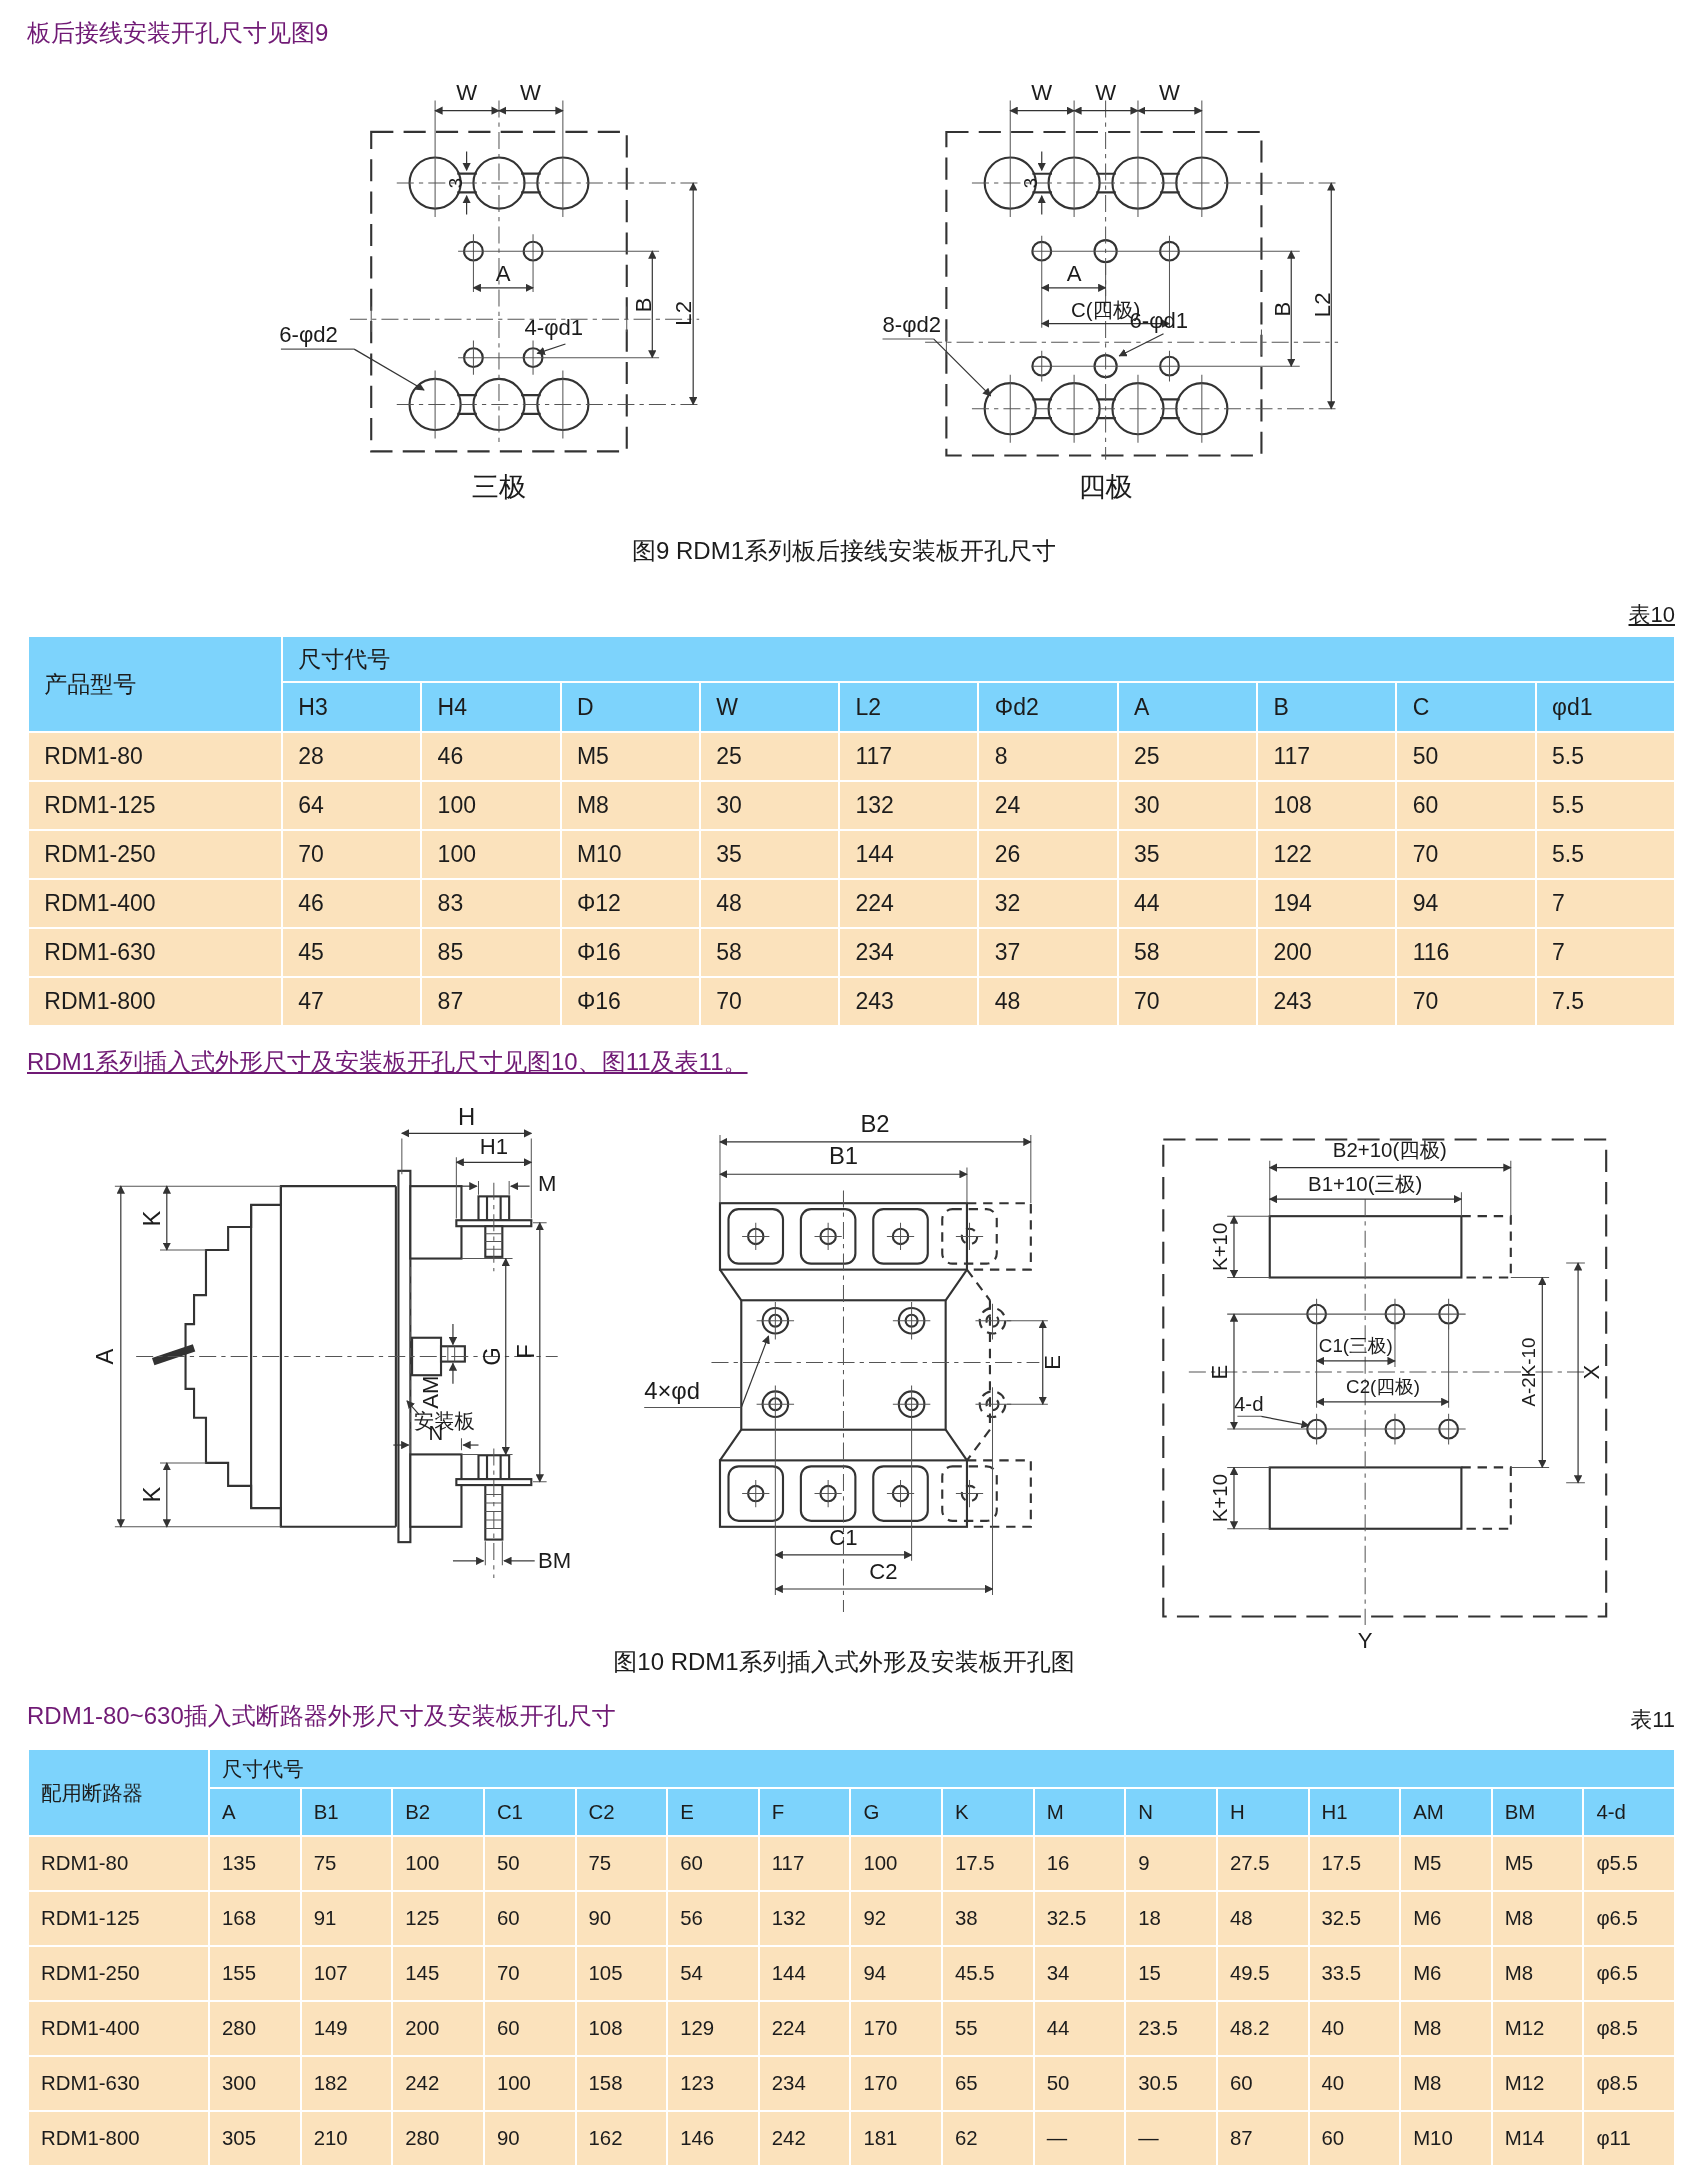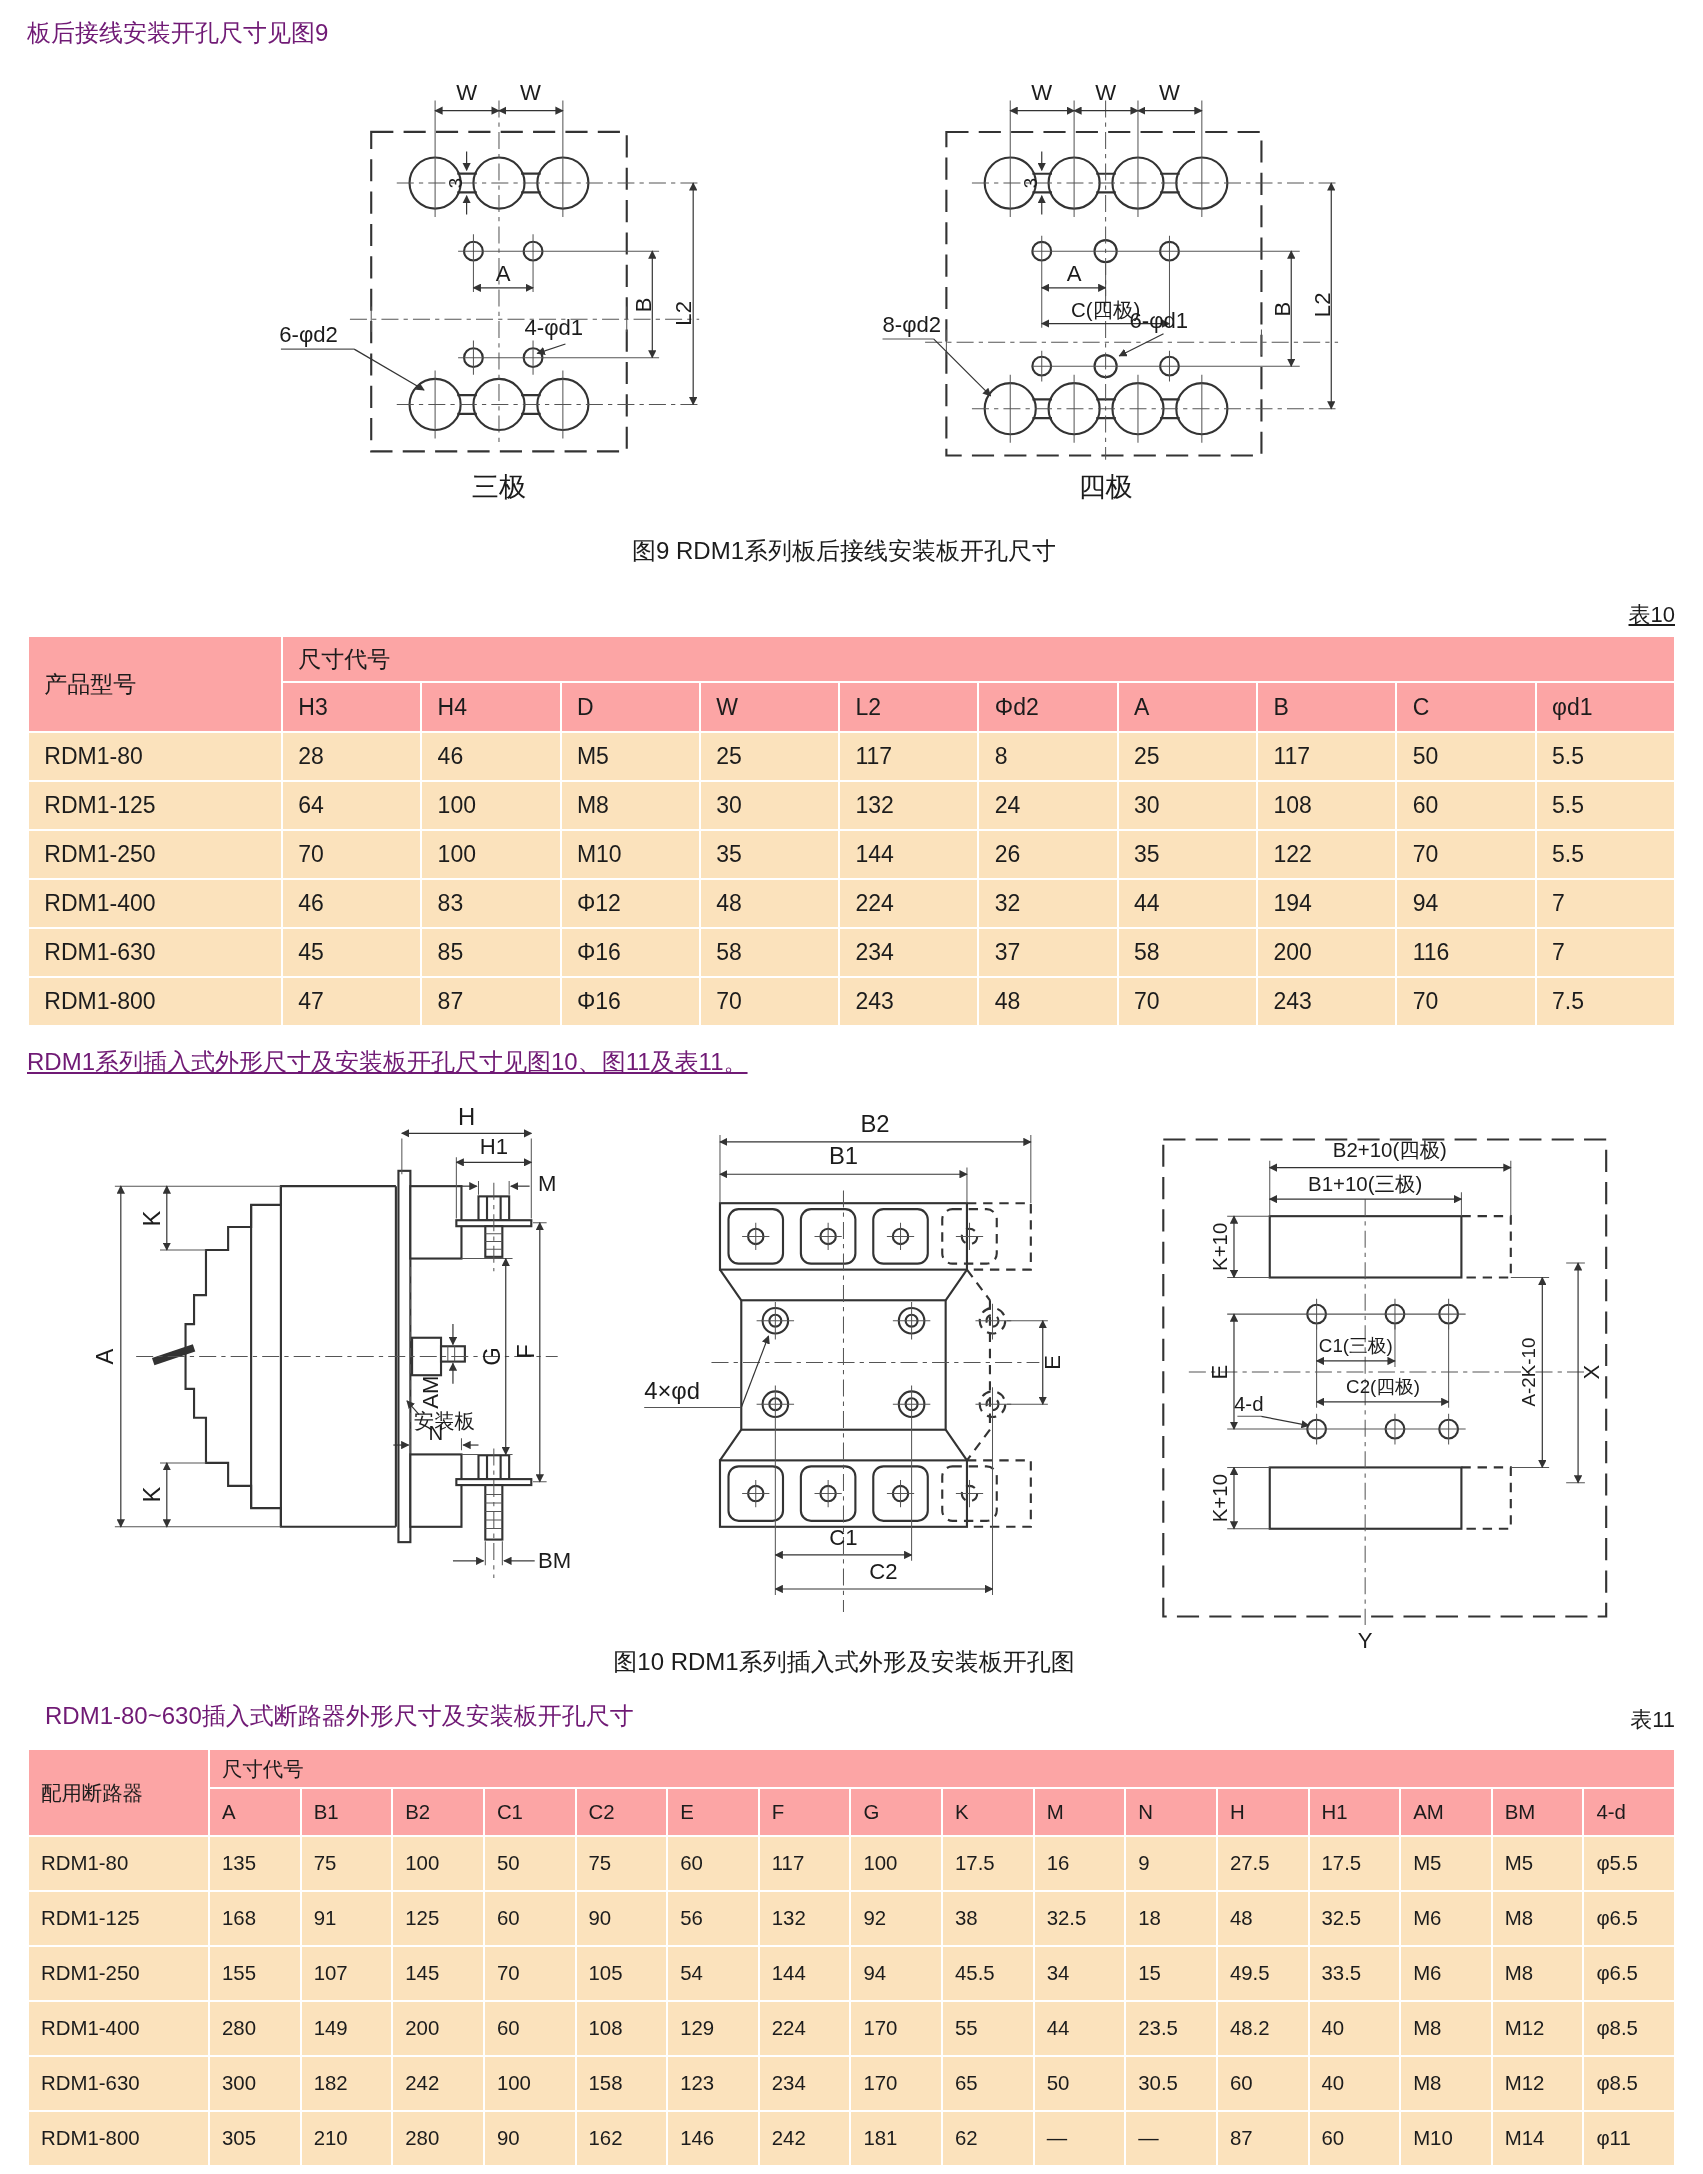--- a/index.html
+++ b/index.html
@@ -7,21 +7,21 @@
        font-family:"Liberation Sans",sans-serif;color:#1c1c1c;}
   .abs{position:absolute;}
   .note{font-size:24px;color:#701a75;}
   .caption{width:1688px;text-align:center;font-size:24px;color:#1c1c1c;}
   .tag{font-size:22px;color:#1c1c1c;}
   .figrow{width:1704px;display:flex;justify-content:center;align-items:flex-start;}
   
   table.tbl{border-collapse:collapse;table-layout:fixed;}
   table.tbl th,table.tbl td{border:2.6px solid #fff;font-weight:normal;text-align:left;
       padding:0 0 0 15.3px;overflow:hidden;white-space:nowrap;}
-  .hd{background:#fca5a5;}
+  .hd{background:#7dd3fc;}
   .bd{background:#fbe2bc;}
   #table10{width:1649px;font-size:23px;}
   #table10 thead tr.r1 th{height:44px;}
   #table10 thead tr.r2 th{height:48px;margin-left:31px;}
   #table10 tbody tr{height:49px;}
   #table11{width:1649px;font-size:20.4px;}
   #table11 thead tr.r1 th{height:37px;}
   #table11 thead tr.r2 th{height:46px;}
   #table11 tbody tr{height:55px;}
   #table11 th,#table11 td{padding-left:12px;}
@@ -447,21 +447,21 @@
     <text class="f22" x="283" y="343" text-anchor="middle">C2(四极)</text>
     <text class="f24" x="108" y="364">4-d</text>
     <text class="f22" x="456" y="324" text-anchor="middle" transform="rotate(-90 456 318)">A-2K-10</text>
     <text class="f26" x="530" y="324" text-anchor="middle" transform="rotate(-90 530 318)">X</text>
     <text class="f26" x="262" y="642" text-anchor="middle">Y</text>
   </svg>
 </div>
 
 <div class="abs caption" style="top:1646px;">图10 RDM1系列插入式外形及安装板开孔图</div>
 
-<div class="abs note" style="top:1700px;left:45px;">RDM1-80~630插入式断路器外形尺寸及安装板开孔尺寸</div>
+<div class="abs note" style="top:1700px;left:27px;">RDM1-80~630插入式断路器外形尺寸及安装板开孔尺寸</div>
 <div class="abs tag" style="top:1705px;right:29px;">表11</div>
 
 <table id="table11" class="abs tbl" style="top:1748px;left:27px;">
   <colgroup>
       <col style="width:181px">
       <col>
       <col>
       <col>
       <col>
       <col>

